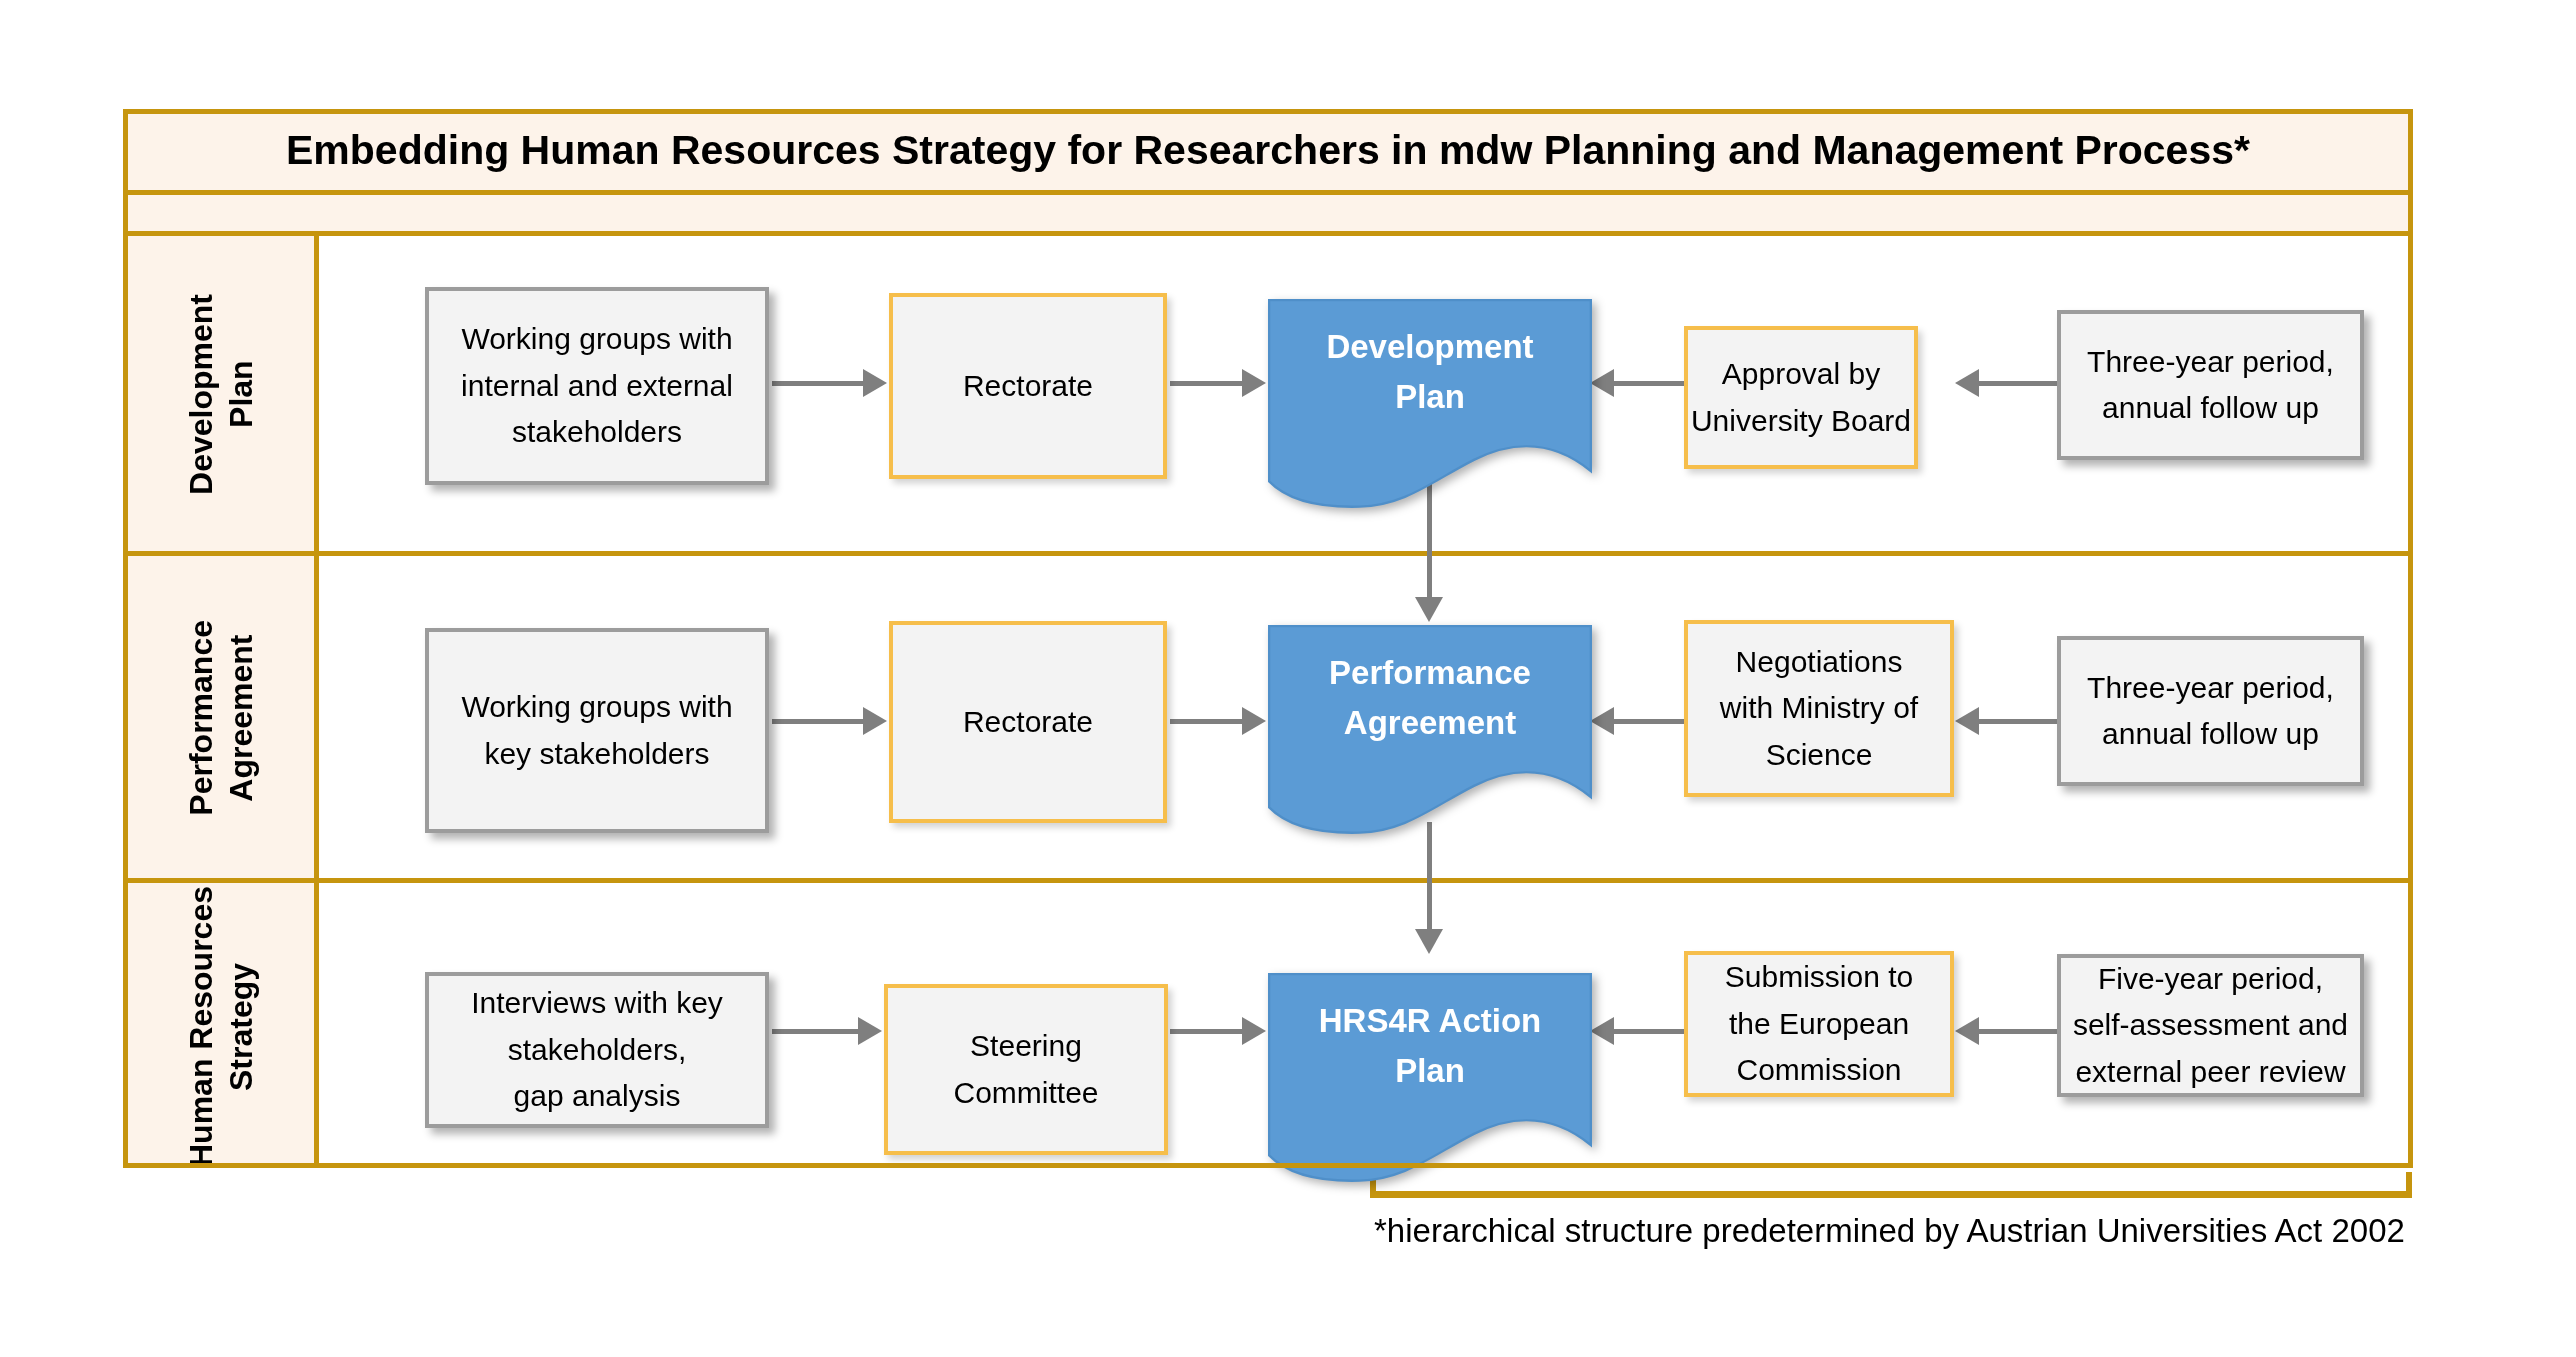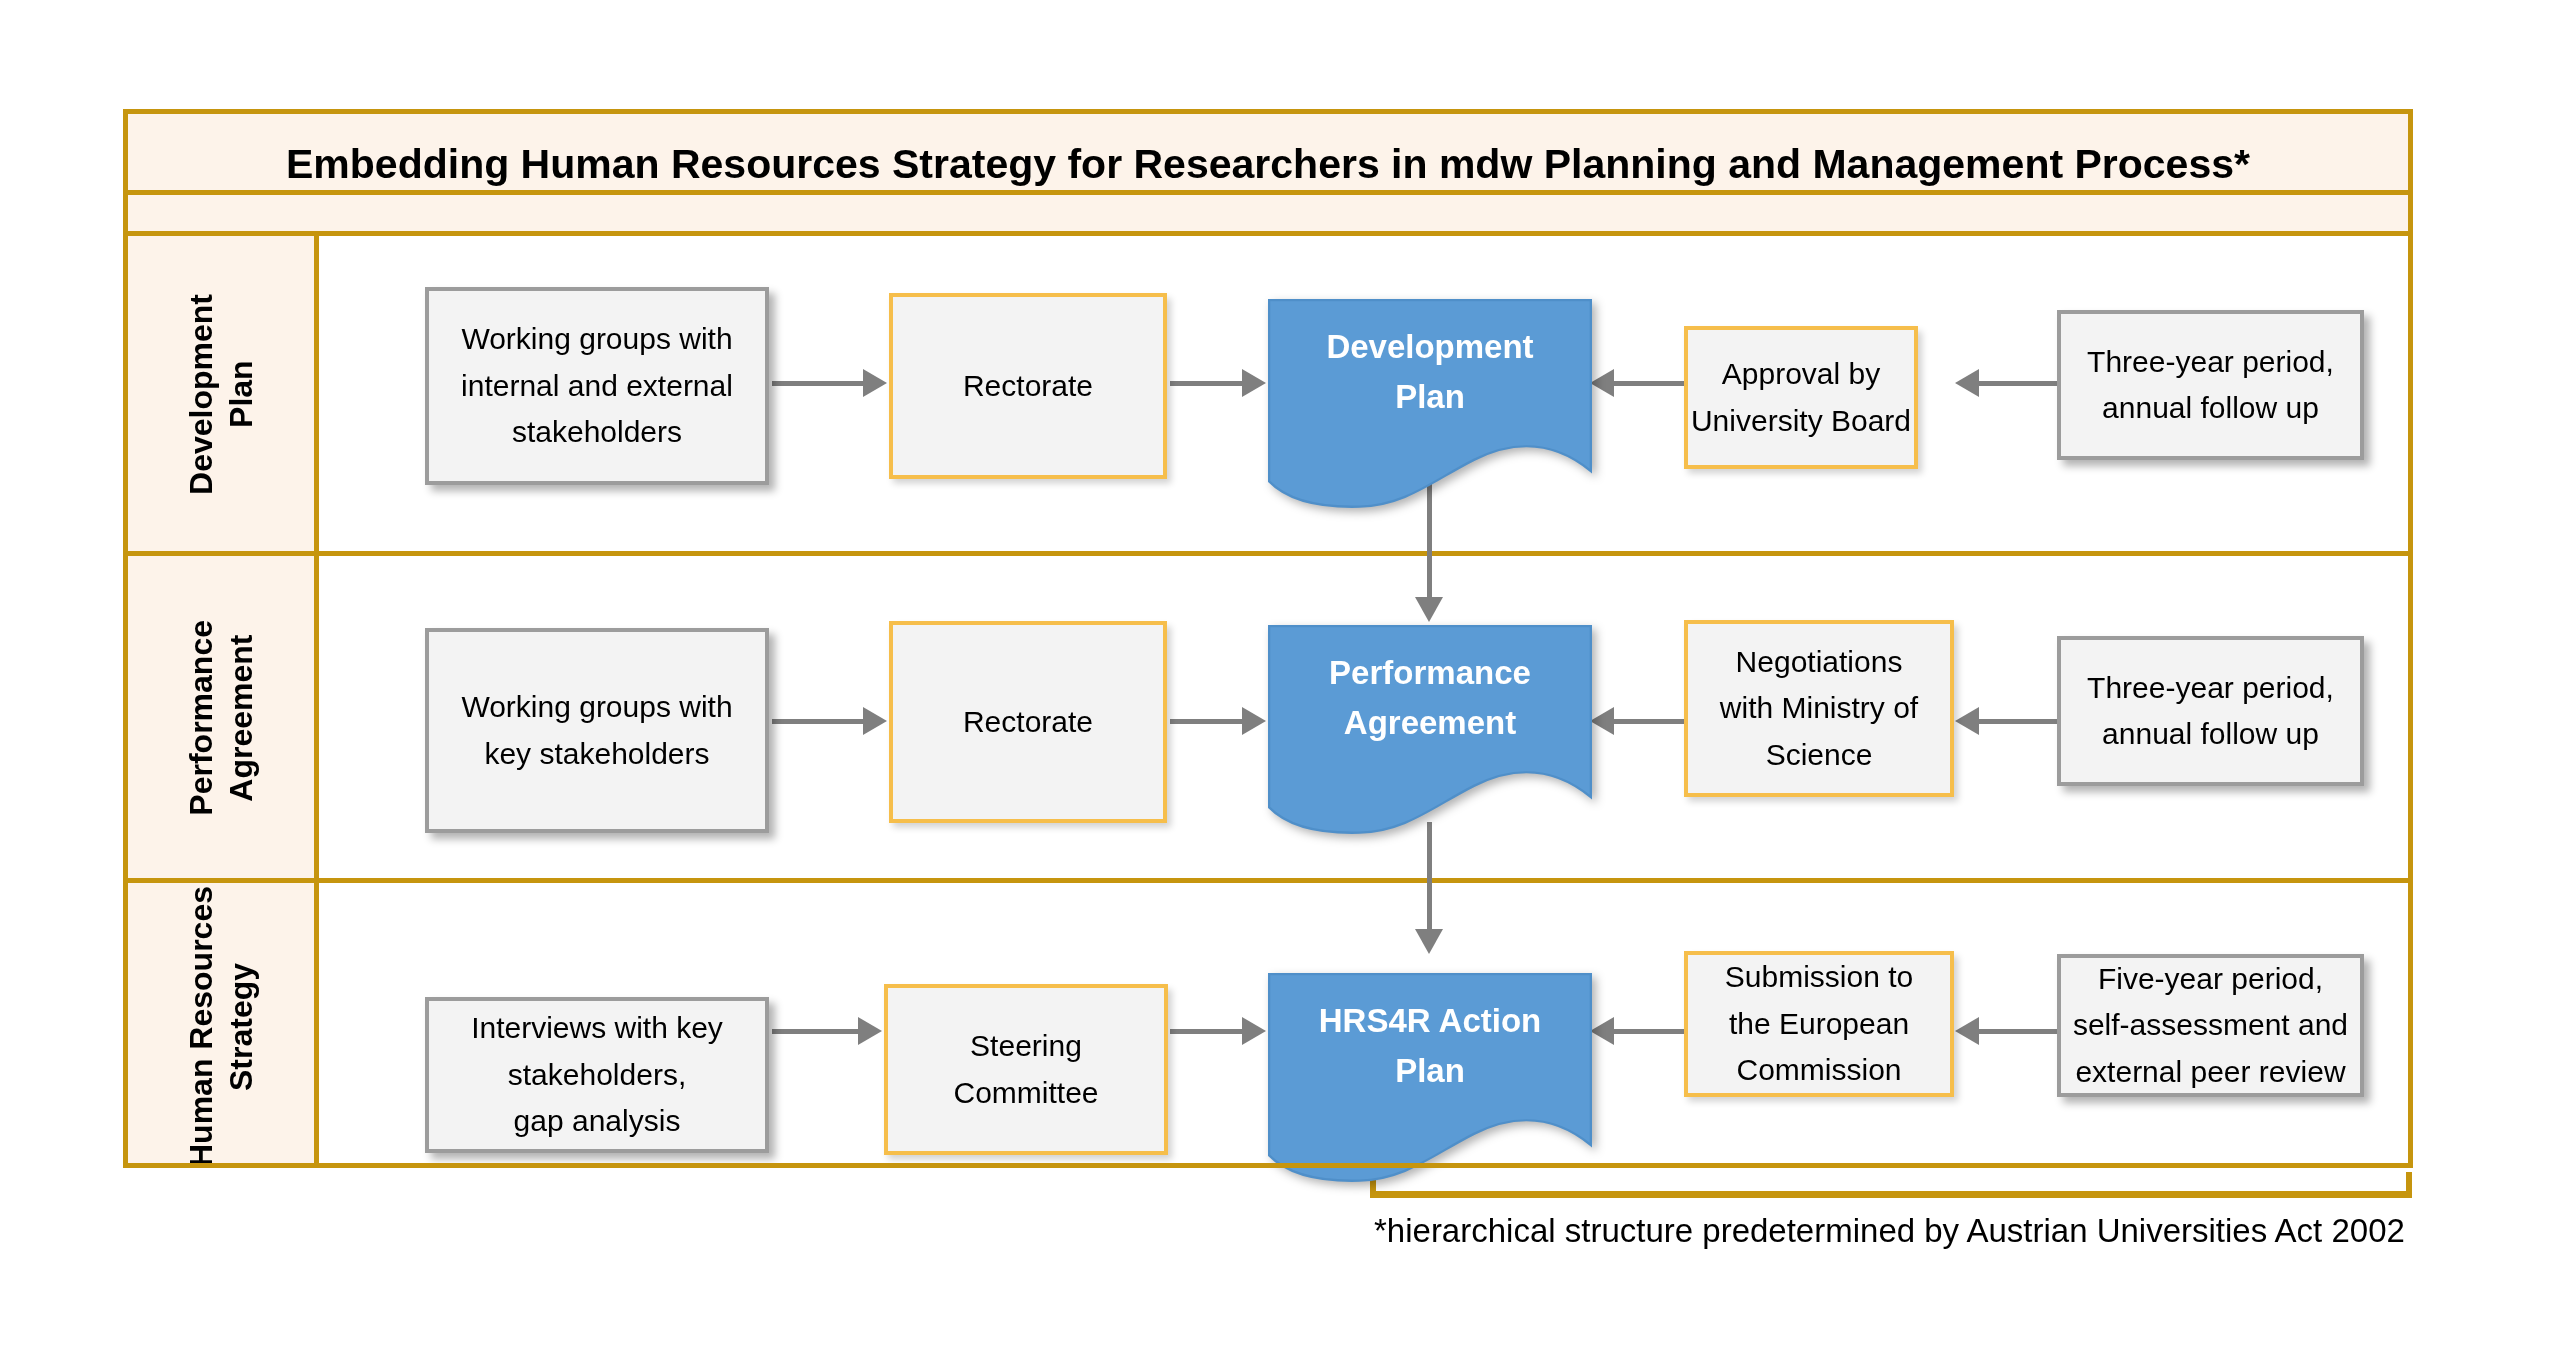--- a/index.html
+++ b/index.html
@@ -7,22 +7,22 @@
     --blueline:#4F8FC9; --grayb:#9C9C9C; --fill:#F3F3F3; --arrow:#7F7F7F;
   }
   *{margin:0;padding:0;box-sizing:border-box;}
   html,body{width:2576px;height:1357px;background:#fff;overflow:hidden;}
   body{font-family:"Liberation Sans", sans-serif;color:#000;}
   .abs{position:absolute;}
   .canvas{position:relative;width:2576px;height:1357px;background:#fff;}
   .panel{background:var(--cream);z-index:0;}
   .gline{background:var(--gold);z-index:1;}
   .outer{border:5.2px solid var(--gold);z-index:4;pointer-events:none;}
-  .title{display:flex;justify-content:center;
-         font-size:41px;font-weight:bold;z-index:2;text-align:center;margin-top:32px;}
+  .title{display:flex;align-items:center;justify-content:center;
+         font-size:41px;font-weight:bold;z-index:2;text-align:center;}
   .rowlabel{display:flex;align-items:center;justify-content:center;z-index:2;}
   .rowlabel span{display:inline-block;writing-mode:vertical-rl;transform:rotate(180deg);
          font-size:32px;font-weight:bold;line-height:1.25;text-align:center;white-space:pre-line;}
   .box{display:flex;align-items:center;justify-content:center;text-align:center;
        font-size:30px;line-height:1.55;background:var(--fill);z-index:3;}
   .box span{white-space:pre-line;}
   .graybox{border:4px solid var(--grayb);box-shadow:5.7px 5.7px 8px rgba(0,0,0,.30);}
   .amberbox{border:4.6px solid var(--amber);box-shadow:4px 5.2px 6.9px rgba(0,0,0,.18);}
   .doc{z-index:3;}
   .doc svg{position:absolute;left:0;top:0;filter:drop-shadow(4px 4.6px 4.6px rgba(0,0,0,.30));}
@@ -160,21 +160,21 @@
   <div>
     <div class="tri left" style="left:1955px;top:707px;"></div>
     <div class="hline" style="left:1978px;top:719px;width:79px;"></div>
   </div>
 
   <div>
     <div class="vline" style="left:1427px;top:822px;height:109px;"></div>
     <div class="tri down" style="left:1415px;top:929px;"></div>
   </div>
 
-  <div class="abs box graybox" style="left:425px;top:997px;width:344px;height:156px;">
+  <div class="abs box graybox" style="left:425px;top:972px;width:344px;height:156px;">
     <span>Interviews with key
 stakeholders,
 gap analysis</span>
   </div>
   <div class="abs box amberbox" style="left:884px;top:950px;width:284px;height:171px;margin-top:34px;">
     <span>Steering
 Committee</span>
   </div>
   <div class="abs doc" style="left:1268px;top:957px;width:324px;height:218px;margin-top:16px;">
     <svg width="324" height="218" viewBox="0 0 565 380">

